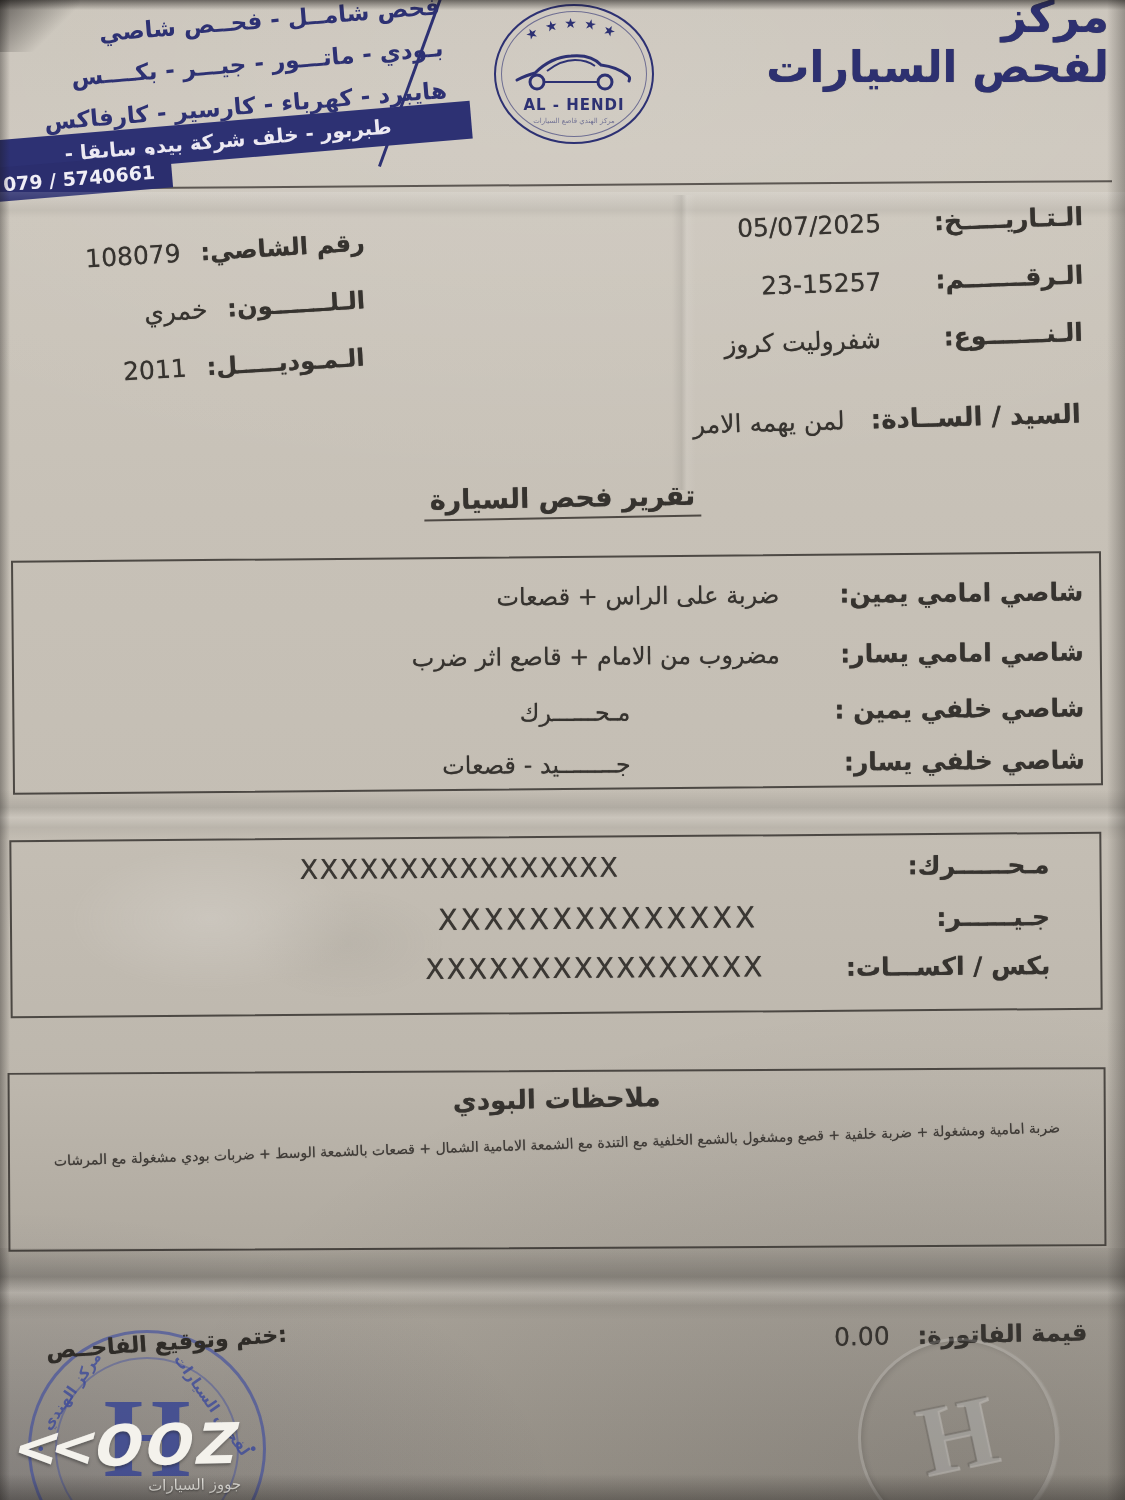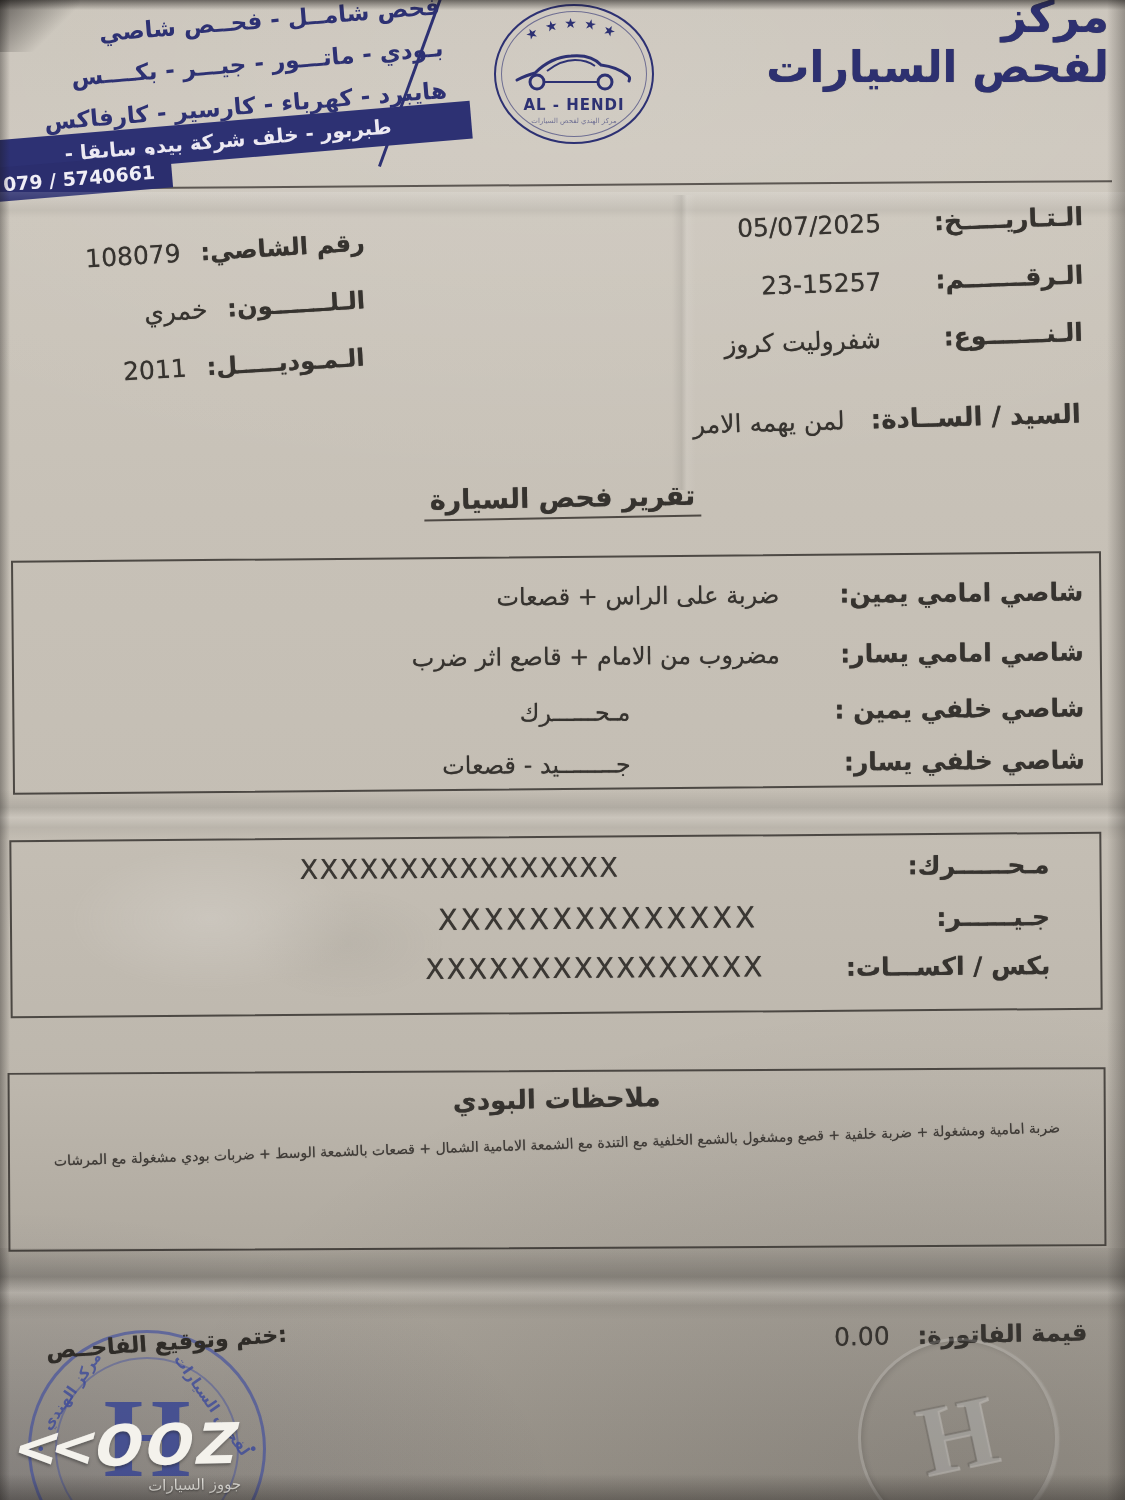--- a/index.html
+++ b/index.html
@@ -169,21 +169,21 @@
       <span class="st1">★</span><span class="st2">★</span><span class="st3">★</span><span class="st4">★</span><span class="st5">★</span>
     </div>
     <svg class="logo-car" width="126" height="50" viewBox="0 0 126 50">
       <path d="M6 36 Q16 31 24 29 Q40 13 60 12 Q80 10 90 21 Q106 23 116 31 Q120 33 118 37" fill="none" stroke="#2d3173" stroke-width="3" stroke-linecap="round"></path>
       <path d="M36 27 Q50 16 64 16 Q76 16 84 22" fill="none" stroke="#2d3173" stroke-width="2"></path>
       <circle cx="26" cy="38" r="7" fill="none" stroke="#2d3173" stroke-width="3"></circle>
       <circle cx="94" cy="38" r="7" fill="none" stroke="#2d3173" stroke-width="3"></circle>
       <path d="M34 38 L86 38" fill="none" stroke="#2d3173" stroke-width="2"></path>
     </svg>
     <div class="logo-name">AL - HENDI</div>
-    <div class="logo-tagline">مركز الهندي لفحص السيارات</div>
+    <div class="logo-tagline">مركز الهندي قاصع السيارات</div>
   </div>
 
   <div class="abs brand">
     <div class="brand-top ink">مركز</div>
     <div class="brand-sub ink">لفحص السيارات</div>
   </div>
 
   <div class="abs sep"></div>
 
   <div class="abs irow ir1 ink">

